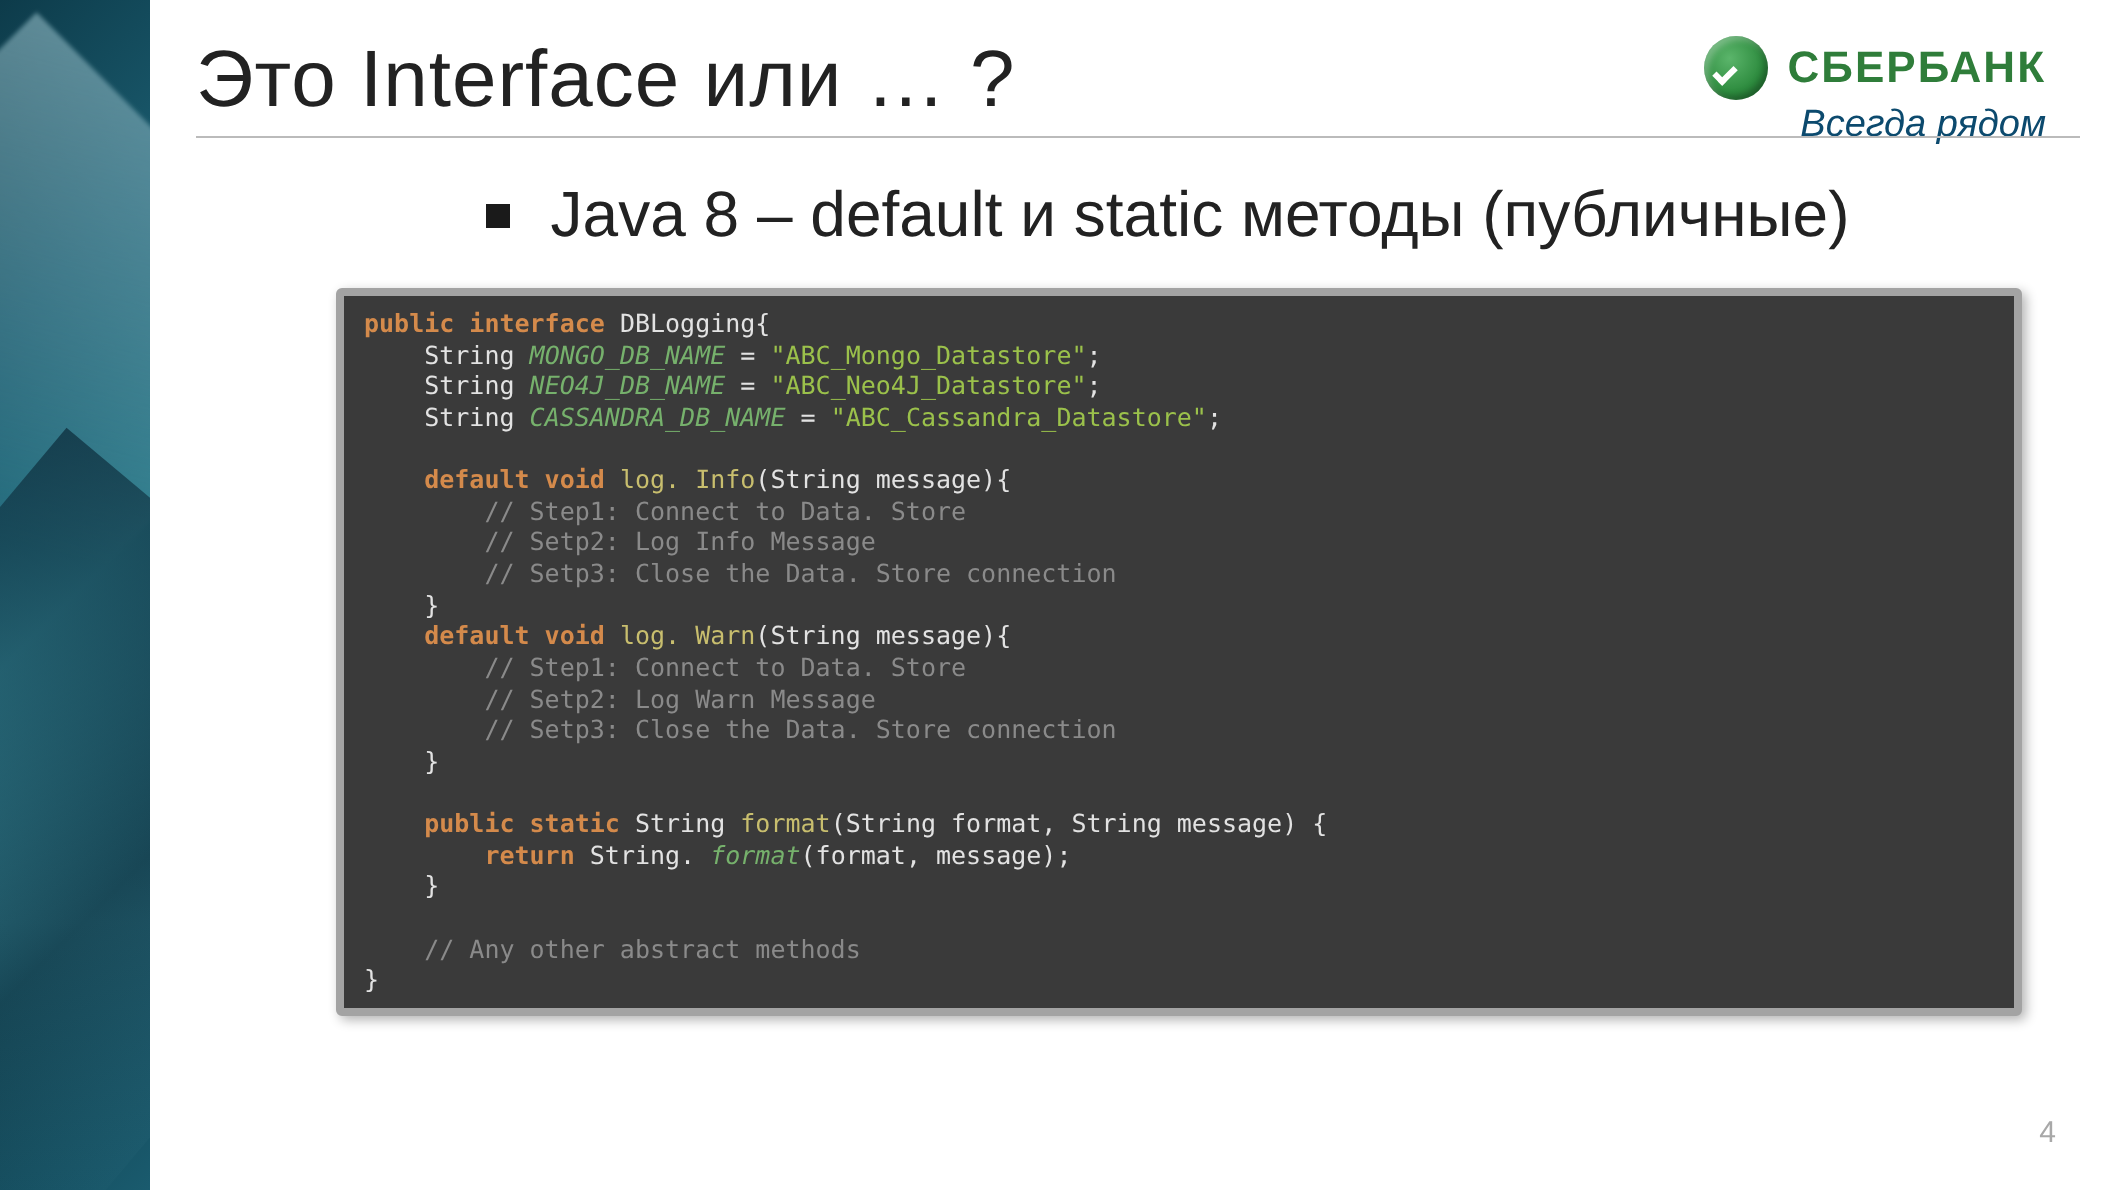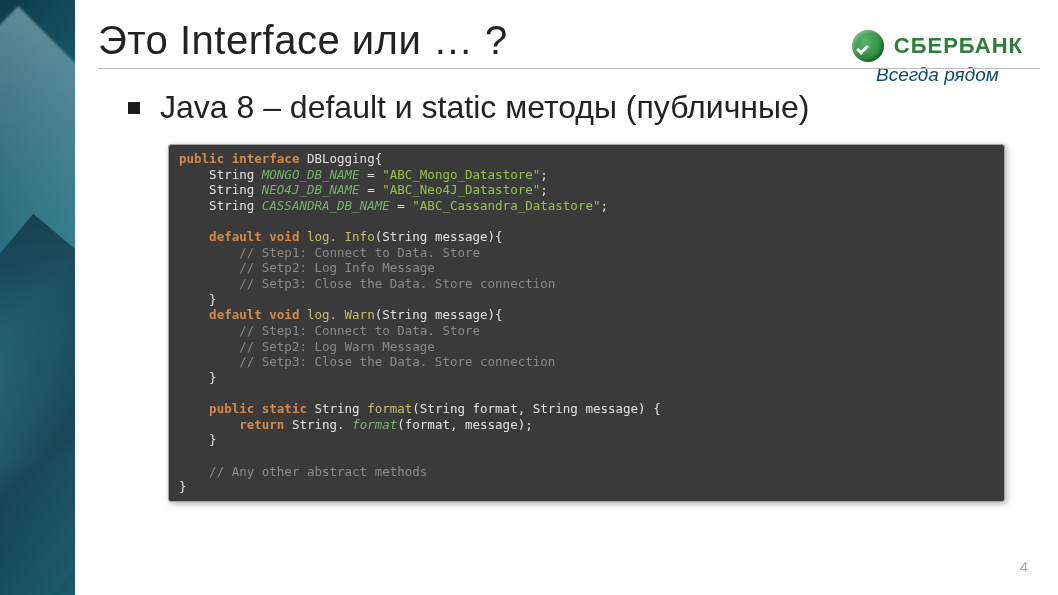--- a/index.html
+++ b/index.html
@@ -53,22 +53,22 @@
     font-size: 40px;
     font-weight: 400;
     color: #222;
     margin: 0;
     letter-spacing: 0.5px;
     line-height: 1.1;
   }
   .logo {
     position: absolute;
     right: 35px;
-    top: 30px;
-    text-align: center;
+    top: 18px;
+    text-align: right;
   }
   .logo-row {
     display: flex;
     align-items: center;
     gap: 10px;
   }
   .logo-mark {
     width: 32px;
     height: 32px;
     border-radius: 50%;
@@ -103,36 +103,37 @@
     border: none;
     border-top: 1px solid #bbb;
     margin: 6px 0 20px 0;
   }
   .bullet-row {
     display: flex;
     align-items: center;
     gap: 20px;
     margin-left: 30px;
     margin-bottom: 18px;
+    justify-content: center;
   }
   .bullet-mark {
     width: 12px;
     height: 12px;
     background: #1a1a1a;
   }
   .bullet-text {
     font-size: 32px;
     color: #222;
     font-weight: 300;
   }
   .code-block {
     margin-left: 70px;
     width: 815px;
     background: #3a3a3a;
-    border: 1px solid #a3a3a3;
+    border: 4px solid #a3a3a3;
     border-radius: 3px;
     box-shadow: 2px 2px 6px rgba(0,0,0,0.3);
     padding: 6px 10px 6px 10px;
     font-family: "Courier New", monospace;
     font-size: 12.5px;
     line-height: 1.25;
     color: #e2e2e2;
   }
   .code-block pre {
     margin: 0;

